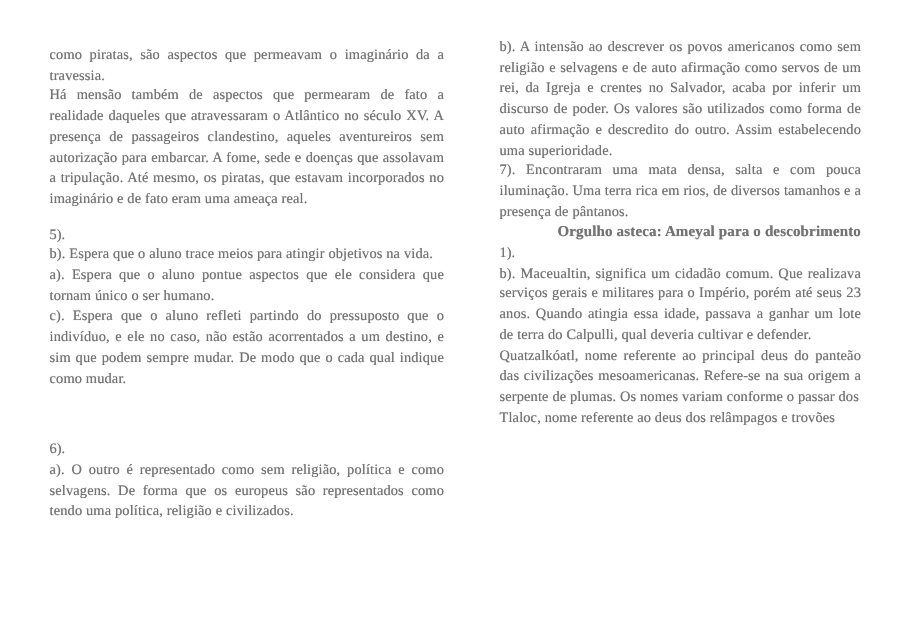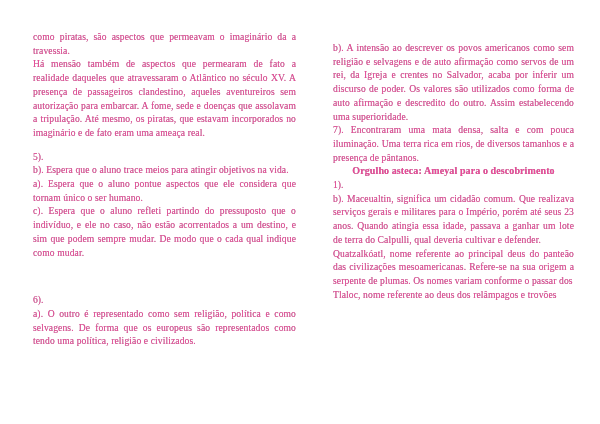--- a/index.html
+++ b/index.html
@@ -7,36 +7,36 @@
     padding: 0;
     background: #ffffff;
   }
   .page {
     position: relative;
     width: 600px;
     height: 424px;
     background: #ffffff;
     overflow: hidden;
     font-family: "Liberation Serif", "DejaVu Serif", serif;
-    color: #ec4899;
+    color: #737373;
     text-shadow: 0 0 0.5px rgba(70,70,70,0.55);
   }
   .col {
     position: absolute;
     top: 0;
   }
   .col-left {
     left: 33px;
     width: 263px;
     padding-top: 30px;
   }
   .col-right {
     left: 333px;
     width: 241px;
-    padding-top: 41px;
+    padding-top: 25px;
   }
   .para {
     margin: 0;
     font-size: 9.6px;
     line-height: 13.7px;
     text-align: justify;
     letter-spacing: 0.1px;
   }
   .item-label {
     margin: 0;
@@ -46,21 +46,21 @@
   }
   .gap-small { margin-top: 10px; }
   .gap-medium { }
   .gap-large { margin-top: 34px; }
   .gap-xlarge { margin-top: 38px; }
   .heading {
     margin: 0;
     font-size: 10px;
     font-weight: bold;
     line-height: 13.7px;
-    text-align: center;
+    text-align: right;
     letter-spacing: 0.1px;
   }
 </style>
 </head>
 <body>
 
 <div class="page">
 
   <div class="col col-left">
     <p class="para">como piratas, são aspectos que permeavam o imaginário da a travessia.</p>

